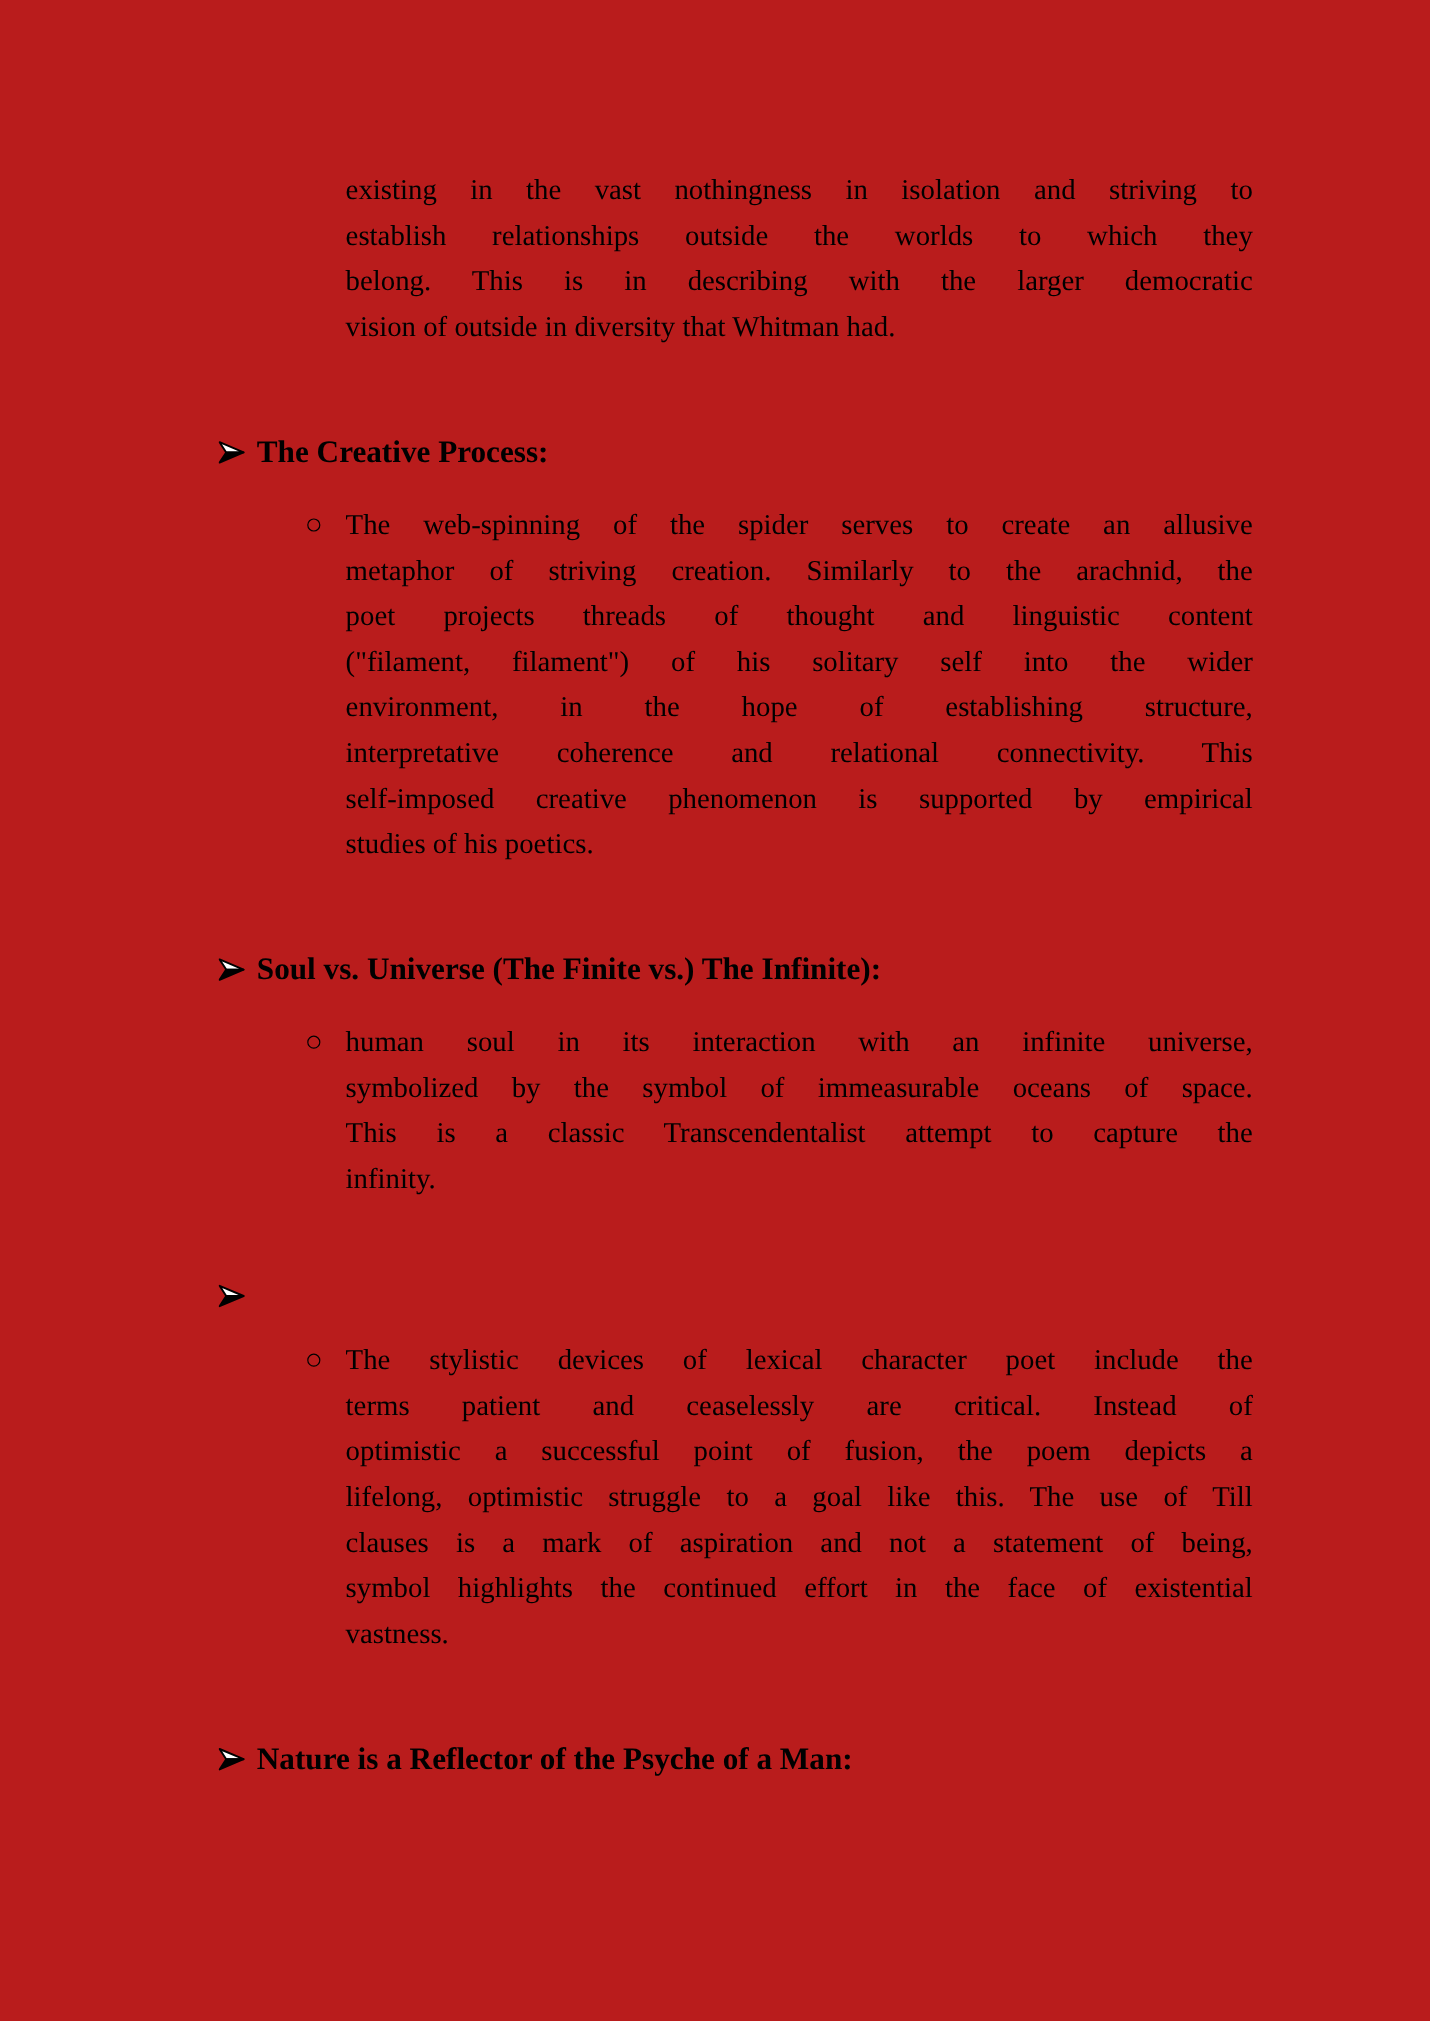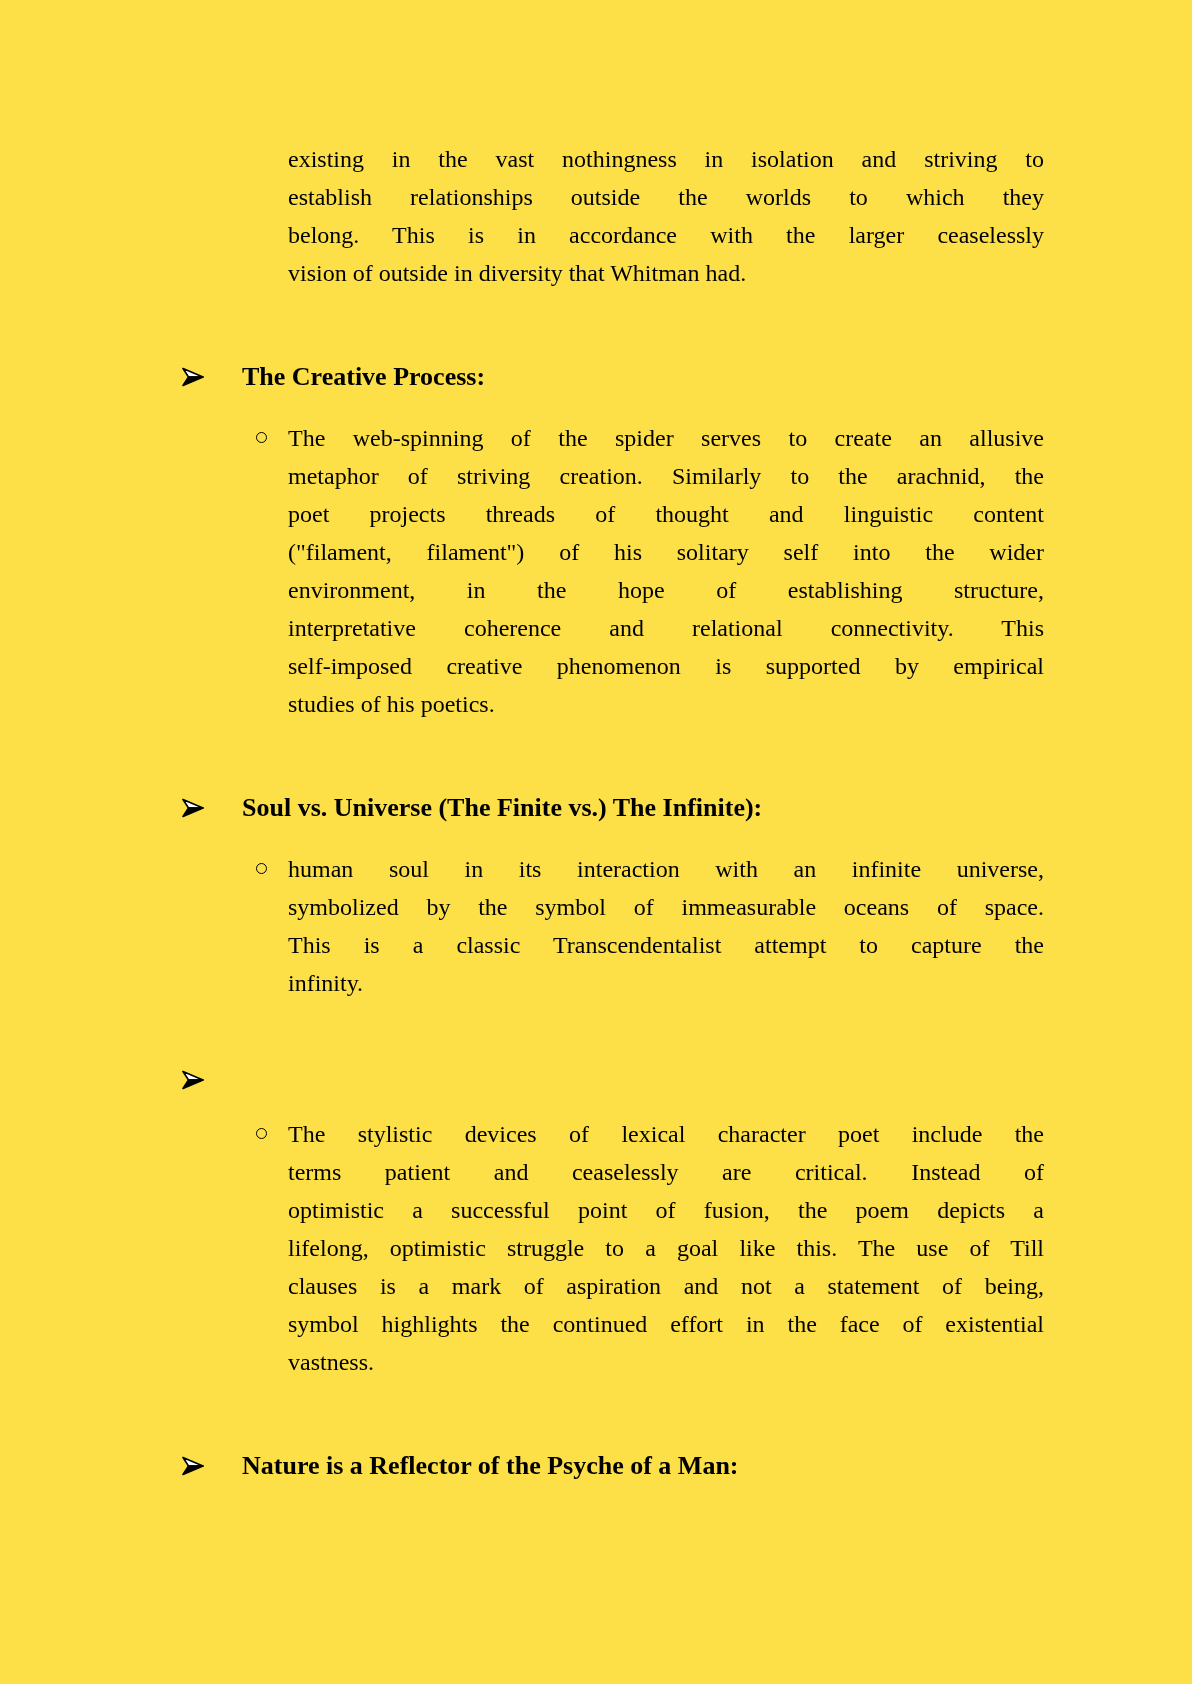--- a/index.html
+++ b/index.html
@@ -1,20 +1,20 @@
 <!DOCTYPE html>
 <html><head>
 <meta charset="utf-8">
 <style>
   html, body { margin: 0; padding: 0; background: #ffffff; }
   .page {
     position: relative;
     width: 1192px;
     height: 1684px;
-    background: #fde047;
+    background: #b91c1c;
     color: #000000;
     font-family: "Liberation Serif", "DejaVu Serif", serif;
     box-sizing: border-box;
     padding: 140px 148px 0 182px;
     overflow: hidden;
   }
   .para {
     font-size: 24px;
     line-height: 38px;
     margin-left: 106px; 
@@ -29,21 +29,20 @@
     text-align-last: left;
   }
   .section { display: flow-root; }
   .heading {
     margin-top: 68px;
     display: flex;
     align-items: baseline;
     font-weight: bold;
     font-size: 26px;
     line-height: 34px;
-    gap: 28px;
   }
   .arrow-marker {
     width: 22px;
     margin-right: 10px;
     flex: 0 0 auto;
     align-self: center;
     display: inline-flex;
   }
   .bullet-para { margin-top: 25px; }
   .circle-bullet {
@@ -58,21 +57,21 @@
   }
 </style>
 </head>
 <body>
 
 <div class="page">
 
   <div class="para">
       <div class="line">existing in the vast nothingness in isolation and striving to</div>
       <div class="line">establish relationships outside the worlds to which they</div>
-      <div class="line">belong. This is in accordance with the larger ceaselessly</div>
+      <div class="line">belong. This is in describing with the larger democratic</div>
       <div class="line last">vision of outside in diversity that Whitman had.</div>
     </div>
 
   <div id="sections">
   <div class="section">
     <div class="heading">
       <span class="arrow-marker">
         <svg width="22" height="20" viewBox="0 0 22 20" aria-hidden="true">
           <polygon points="1,1.5 21,10 6.5,10" fill="#ffffff" stroke="#000000" stroke-width="1.6" stroke-linejoin="round"></polygon>
           <polygon points="6.5,10 21,10 1,18.5" fill="#000000" stroke="#000000" stroke-width="1.6" stroke-linejoin="round"></polygon>

